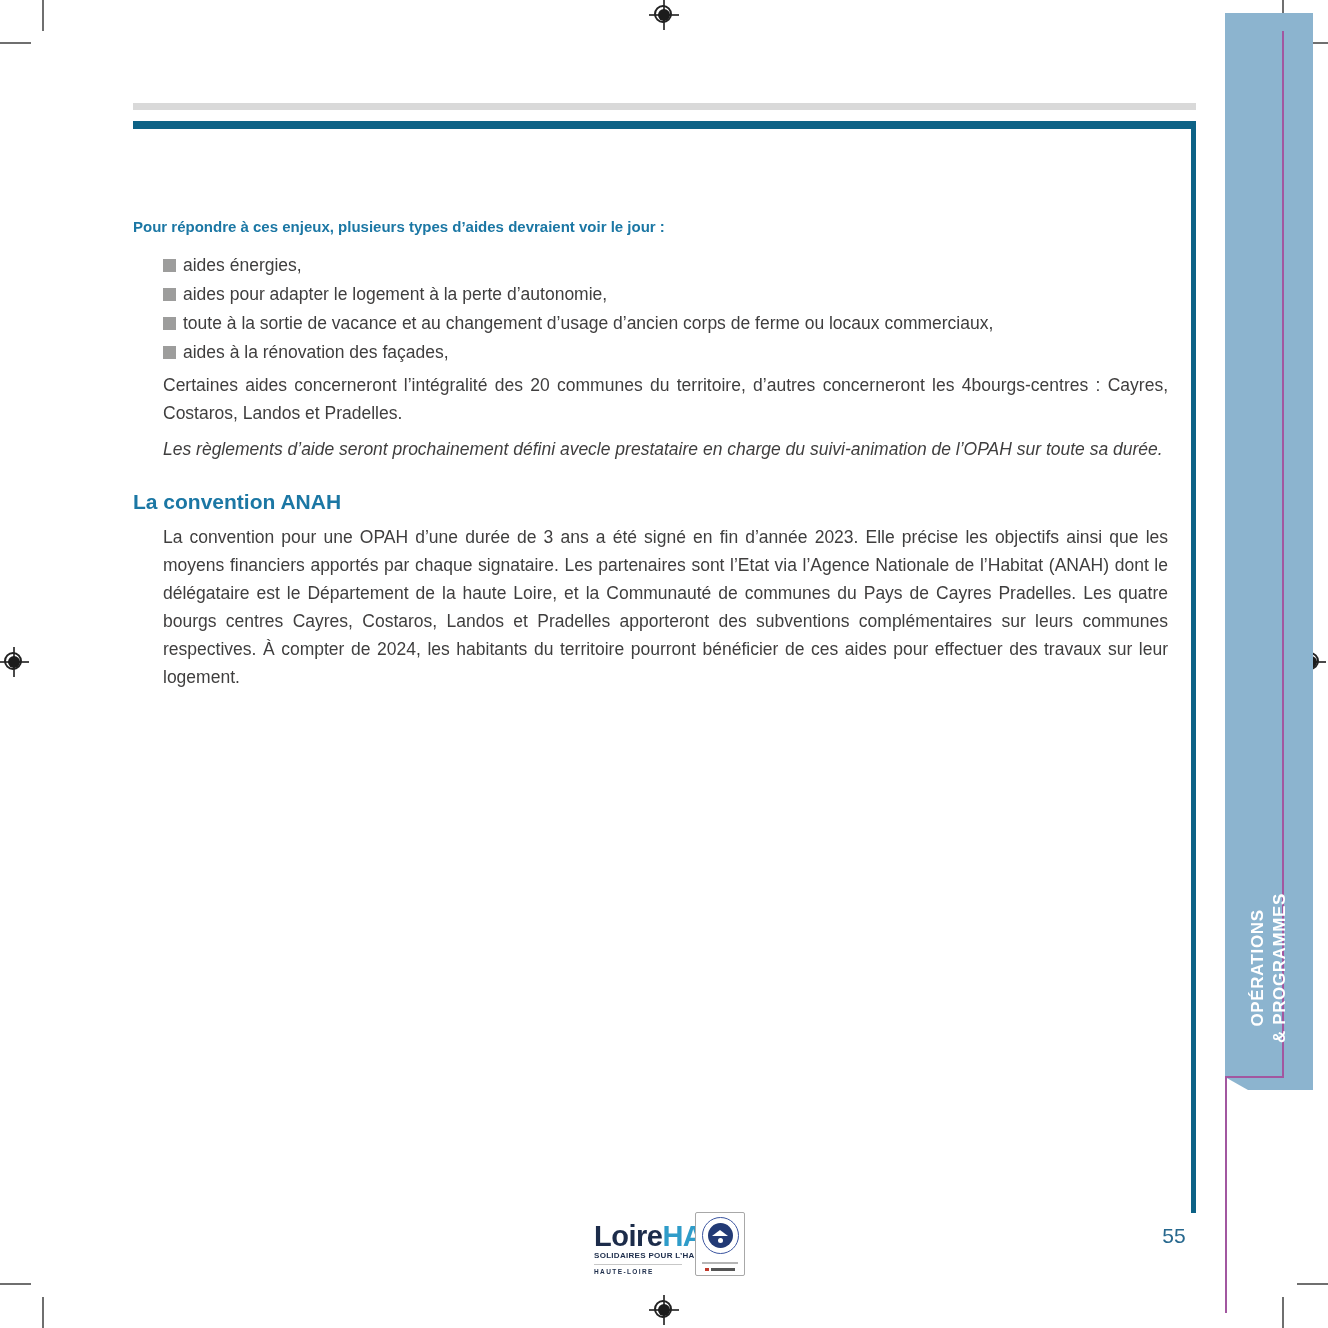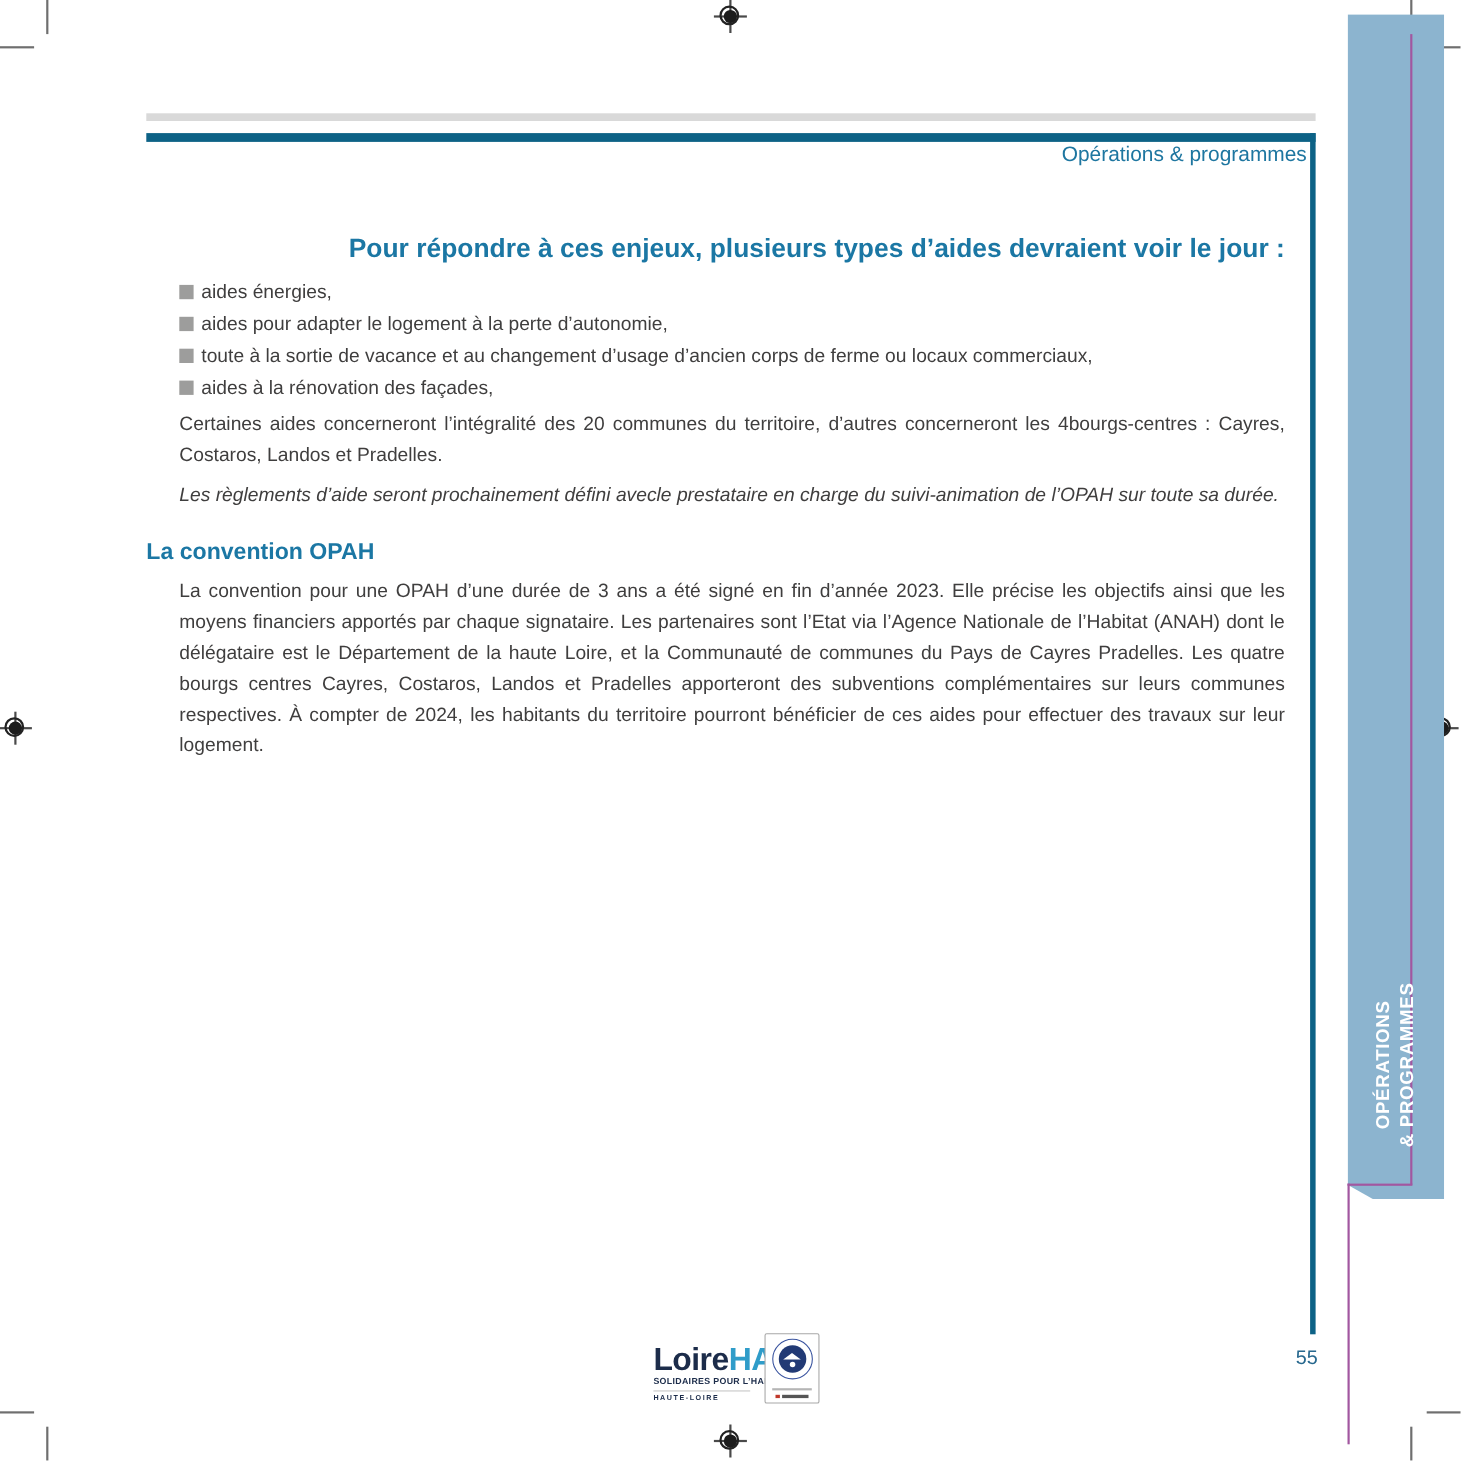--- a/index.html
+++ b/index.html
@@ -18,21 +18,21 @@
   
   .gray-rule{position:absolute;left:133px;top:103px;width:1063px;height:7px;background:#d9d9d9;}
   .teal-rule{position:absolute;left:133px;top:121px;width:1063px;height:8px;background:#0d6286;}
   .right-rule{position:absolute;left:1191px;top:121px;width:5px;height:1092px;background:#0d6286;}
   .header-label{
     position:absolute;left:700px;top:130px;width:488px;text-align:right;
     font-size:19px;color:#1e76a0;
   }
   
   .content{position:absolute;left:133px;top:214px;width:1035px;color:#3f3e3e;}
-  .content h1{font-size:24px;line-height:26px;font-weight:700;color:#1b77a4;margin:0 0 11px 0;text-align:right;}
+  .content h1{font-size:15px;line-height:26px;font-weight:700;color:#1b77a4;margin:0 0 11px 0;}
   .content ul{list-style:none;margin:0 0 0 30px;padding:0;}
   .content li{font-size:17.5px;line-height:29px;}
   .sq{display:inline-block;width:13px;height:13px;background:#9d9d9c;margin-right:7px;position:relative;top:1px;}
   .content p{font-size:17.5px;line-height:28px;text-align:justify;margin:4px 0 0 30px;width:1005px;}
   .content p.p2{margin-top:8px;font-style:italic;}
   .content h2{font-size:21px;line-height:26px;font-weight:700;color:#1b77a4;margin:26px 0 8px 0;}
   
   .band{
     position:absolute;left:1225px;top:13px;width:88px;height:1077px;background:#8cb4cf;
     clip-path:polygon(0 0,88px 0,88px 1077px,23px 1077px,0 1064px);
@@ -40,21 +40,21 @@
   .band-label-wrap{
     position:absolute;left:1225px;top:818px;width:88px;height:300px;
     display:flex;align-items:center;justify-content:center;
   }
   .band-label{
     transform:rotate(-90deg);white-space:nowrap;text-align:center;
     color:#ffffff;font-size:17px;font-weight:700;line-height:22px;letter-spacing:0.6px;
   }
   .magenta{position:absolute;background:#a257a0;}
   
-  .pagenum{position:absolute;left:1150px;top:1224px;width:48px;text-align:right;font-size:18px;color:#27688e;}
+  .pagenum{position:absolute;left:1150px;top:1224px;width:48px;text-align:center;font-size:21px;color:#27688e;}
   .logo{position:absolute;left:594px;top:1224px;width:96px;}
   .logo .brand{font-size:29px;font-weight:800;letter-spacing:-0.5px;line-height:25px;}
   .logo .brand .dk{color:#1c2c4a;}
   .logo .brand .lt{color:#2f9cc9;}
   .logo .tagline{font-size:8px;font-weight:700;color:#1c2c4a;letter-spacing:0.3px;margin-top:2px;white-space:nowrap;}
   .logo .rule{width:88px;height:1px;background:#c7c7c7;margin-top:4px;}
   .logo .region{font-size:6.5px;font-weight:700;color:#1c2c4a;letter-spacing:1.4px;margin-top:3px;}
   .badge{
     position:absolute;left:695px;top:1212px;width:50px;height:64px;background:#fff;
     border:1px solid #a8a8a8;border-radius:2px;box-sizing:border-box;
@@ -104,21 +104,20 @@
   <div class="regmark" style="left:649px;top:1295px;">
     <div class="rm-h"></div>
       <div class="rm-v"></div>
       <div class="rm-dot"></div>
       <div class="rm-circle"></div>
   </div>
 
   <div class="gray-rule"></div>
   <div class="teal-rule"></div>
   <div class="right-rule"></div>
-  <div class="header-label">Opérations &amp; programmes</div>
 
   <div class="band"></div>
   <div class="magenta" style="left:1282px;top:31px;width:2px;height:1046px;"></div>
   <div class="magenta" style="left:1225px;top:1076px;width:59px;height:2px;"></div>
   <div class="magenta" style="left:1225px;top:1076px;width:2px;height:237px;"></div>
   <div class="band-label-wrap">
     <div class="band-label">
       <div>OPÉRATIONS</div>
       <div>&amp; PROGRAMMES</div>
     </div>
@@ -127,21 +126,21 @@
   <div class="content">
     <h1>Pour répondre à ces enjeux, plusieurs types d’aides devraient voir le jour :</h1>
     <ul>
       <li><span class="sq"></span><span>aides énergies,</span></li>
       <li><span class="sq"></span><span>aides pour adapter le logement à la perte d’autonomie,</span></li>
       <li><span class="sq"></span><span>toute à la sortie de vacance et au changement d’usage d’ancien corps de ferme ou locaux commerciaux,</span></li>
       <li><span class="sq"></span><span>aides à la rénovation des façades,</span></li>
     </ul>
     <p>Certaines aides concerneront l’intégralité des 20 communes du territoire, d’autres concerneront les 4bourgs-centres : Cayres, Costaros, Landos et Pradelles.</p>
     <p class="p2">Les règlements d’aide seront prochainement défini avecle prestataire en charge du suivi-animation de l’OPAH sur toute sa durée.</p>
-    <h2>La convention OPAH</h2>
+    <h2>La convention ANAH</h2>
     <p>La convention pour une OPAH d’une durée de 3 ans a été signé en fin d’année 2023. Elle précise les objectifs ainsi que les moyens financiers apportés par chaque signataire. Les partenaires sont l’Etat via l’Agence Nationale de l’Habitat (ANAH) dont le délégataire est le Département de la haute Loire, et la Communauté de communes du Pays de Cayres Pradelles. Les quatre bourgs centres Cayres, Costaros, Landos et Pradelles apporteront des subventions complémentaires sur leurs communes respectives. À compter de 2024, les habitants du territoire pourront bénéficier de ces aides pour effectuer des travaux sur leur logement.</p>
   </div>
 
   <div class="logo">
     <div class="brand">
       <span class="dk">Loire</span><span class="lt">HA</span>
     </div>
     <div class="tagline">SOLIDAIRES POUR L’HABITAT</div>
     <div class="rule"></div>
     <div class="region">HAUTE-LOIRE</div>

